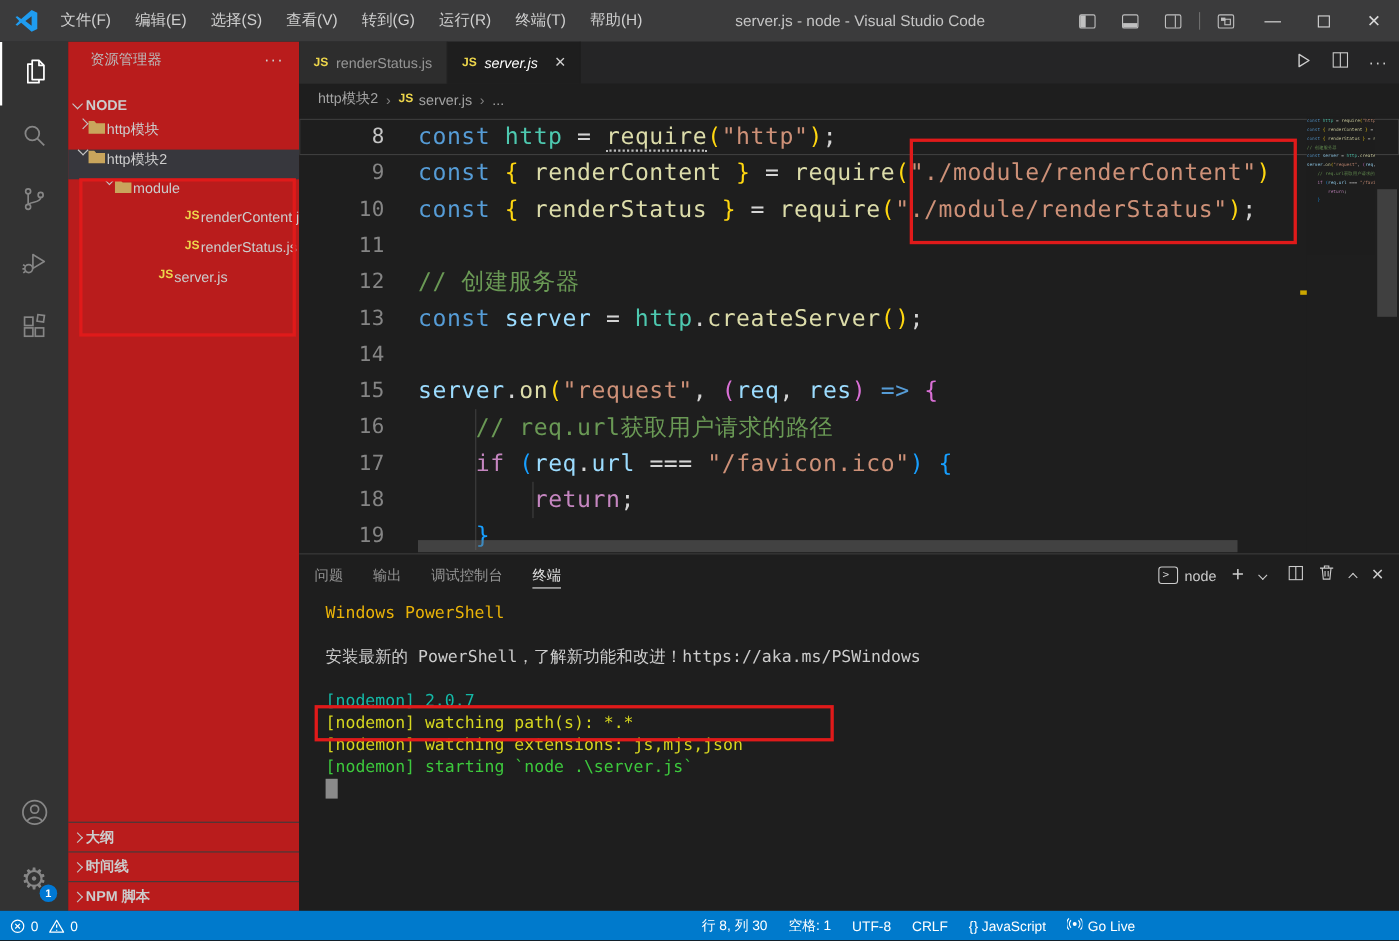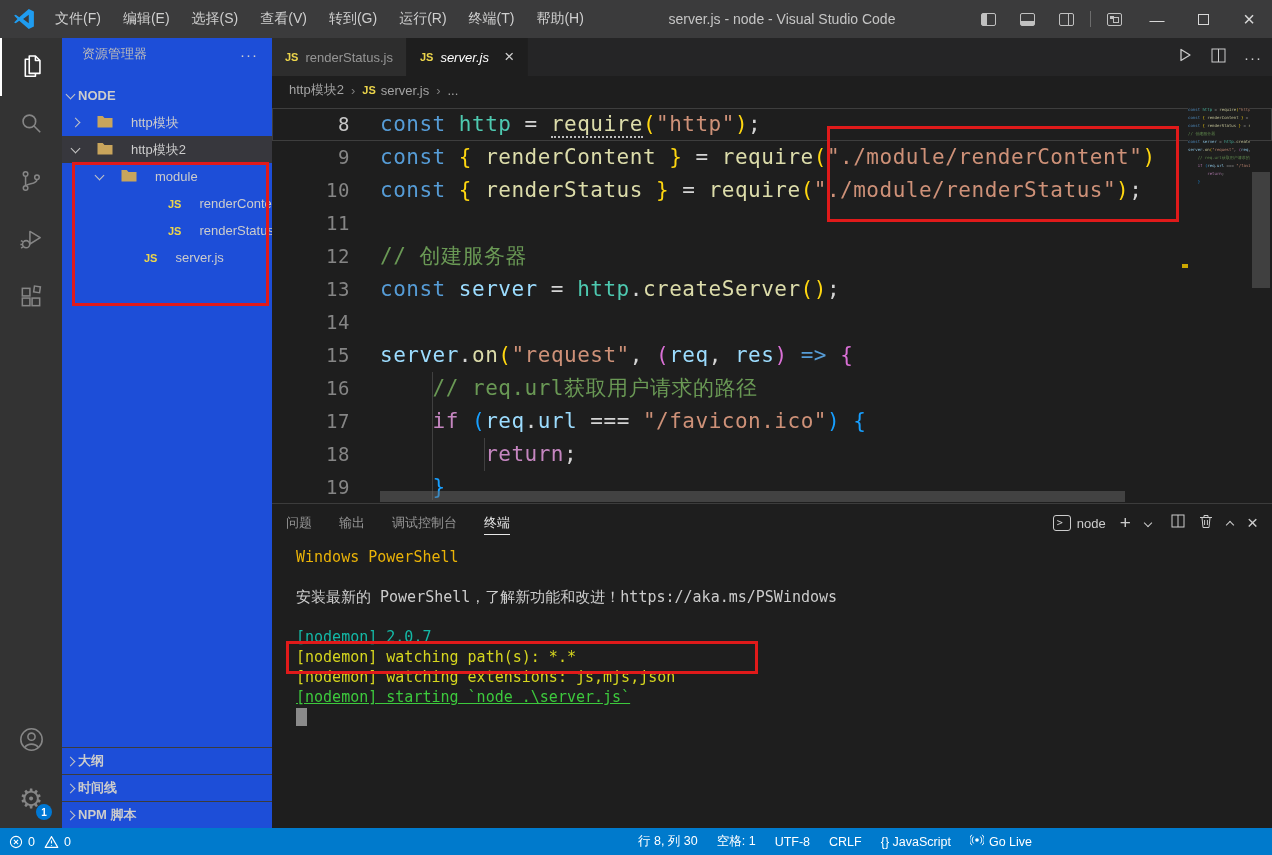--- a/index.html
+++ b/index.html
@@ -28,25 +28,25 @@
 
   
   .activity{width:62px;background:#333333;display:flex;flex-direction:column;align-items:stretch;flex:none}
   .act-item{height:58px;display:flex;align-items:center;justify-content:center;position:relative;color:#868686}
   .act-item.active{color:#fff;box-shadow:inset 2px 0 0 #fff}
   .act-bottom{margin-top:auto}
   .gear-glyph{font-size:27px;line-height:27px;color:#868686}
   .act-badge{position:absolute;right:10px;bottom:8px;min-width:16px;height:16px;border-radius:8px;background:#0078d4;color:#fff;font-size:10px;display:flex;align-items:center;justify-content:center;font-weight:bold}
 
   
-  .sidebar{width:210px;background:#1d4ed8;position:relative;font-size:13px;color:#cccccc;flex:none}
+  .sidebar{width:210px;background:#b91c1c;position:relative;font-size:13px;color:#cccccc;flex:none}
   .sb-title{height:32px;display:flex;align-items:center;justify-content:space-between;padding:0 14px 0 20px;color:#bbbbbb;margin-bottom:12px}
   .sb-more{font-size:15px;letter-spacing:1px;color:#cfcfcf}
   .sec-row{height:27px;display:flex;align-items:center;gap:4px;font-weight:bold;padding-left:5px}
-  .tree-row{height:27px;display:flex;align-items:center;gap:18px}
+  .tree-row{height:27px;display:flex;gap:1px}
   .tree-row.selected{background:#37373d}
   .chev{width:7px;height:7px;border-right:1.6px solid #c5c5c5;border-bottom:1.6px solid #c5c5c5;flex:none}
   .chev-right{transform:rotate(-45deg)}
   .chev-down{transform:rotate(45deg);margin-top:-3px}
   .jsb{color:#ecd54b;font-weight:bold;font-size:11px;flex:none;font-style:normal}
   .sb-bottom{position:absolute;bottom:0;left:0;right:0}
   .sb-bottom .sec-row{border-top:1px solid #3c3c3c}
   .lbl{white-space:nowrap;overflow:hidden}
 
   
@@ -361,21 +361,21 @@
           </div>
         </div>
         <div class="terminal" id="terminal">
             <div class="tl"><span style="color: #eab308;">Windows PowerShell</span></div>
             <div class="tl">&nbsp;</div>
             <div class="tl"><span style="color: rgb(204, 204, 204);">安装最新的 PowerShell，了解新功能和改进！https://aka.ms/PSWindows</span></div>
             <div class="tl">&nbsp;</div>
             <div class="tl"><span style="color: #14b8a6;">[nodemon] 2.0.7</span></div>
             <div class="tl"><span style="color: rgb(214, 214, 31);">[nodemon] watching path(s): *.*</span></div>
             <div class="tl"><span style="color: rgb(214, 214, 31);">[nodemon] watching extensions: js,mjs,json</span></div>
-            <div class="tl"><span style="color: rgb(61, 201, 61); text-decoration: underline;">[nodemon] starting `node .\server.js`</span></div>
+            <div class="tl"><span style="color: rgb(61, 201, 61);">[nodemon] starting `node .\server.js`</span></div>
             <div class="tl"><span class="tcur"></span></div>
           </div>
         <div class="redbox rb-term" style="border-color: rgb(224, 26, 26);"></div>
       </div>
     </div>
   </div>
 
   <div class="statusbar">
     <div class="sb-left st-item">
       <svg width="14" height="14" viewBox="0 0 14 14">

